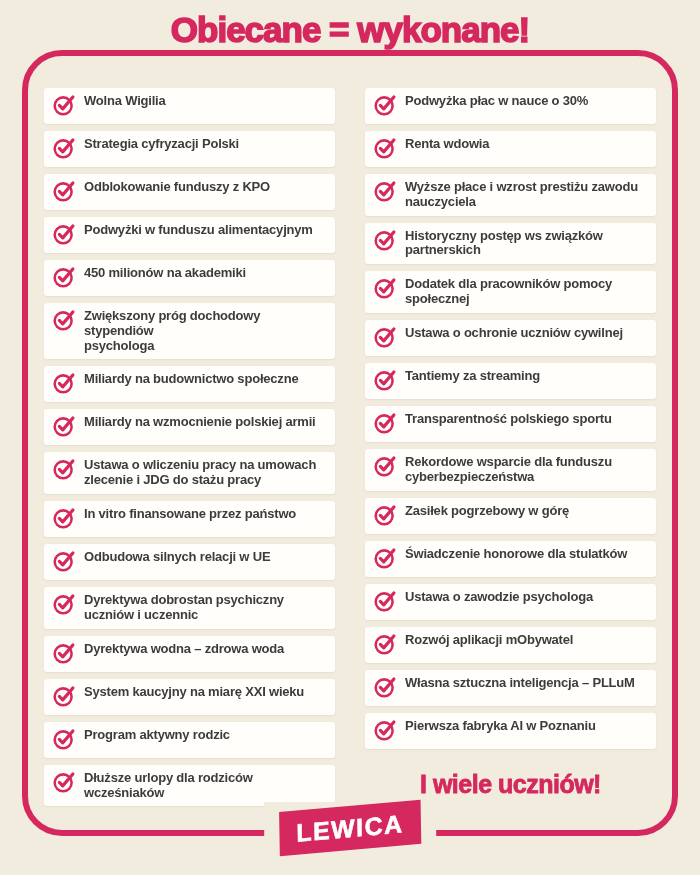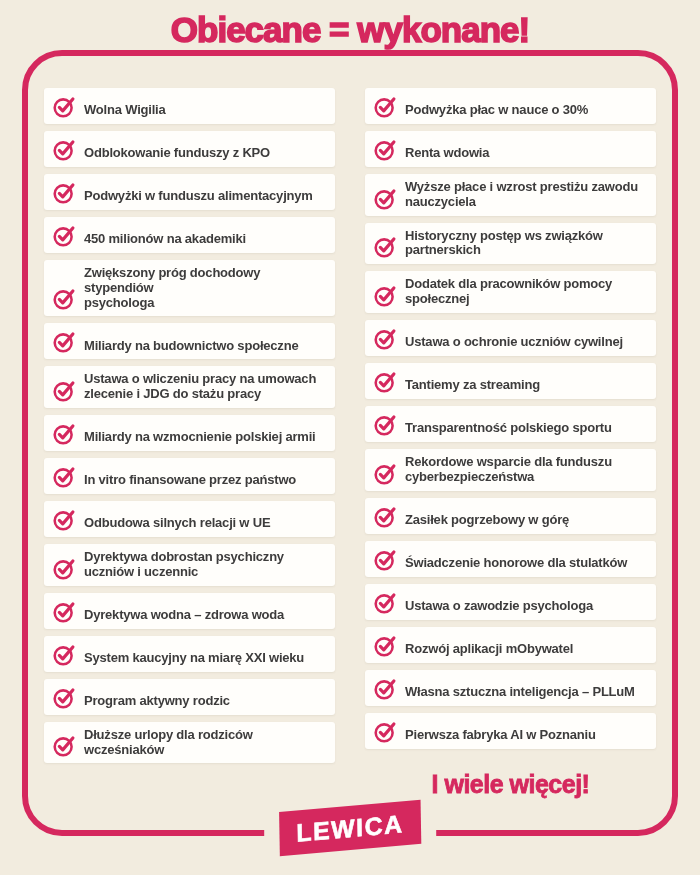--- a/index.html
+++ b/index.html
@@ -54,21 +54,21 @@
     flex-direction: column;
     gap: 7px;
     min-width: 0;
   }
 
   .item {
     background: #fffefb;
     border-radius: 3px;
     box-shadow: 0 1px 2px rgba(120,110,90,0.10);
     display: flex;
-    align-items: flex-end;
+    align-items: flex-start;
     gap: 9px;
     padding: 6px 6px 6px 9px;
     min-height: 36px;
     box-sizing: border-box;
   }
   .check-icon {
     width: 22px; height: 22px;
     flex: 0 0 22px;
     overflow: visible;
   }
@@ -125,20 +125,27 @@
             <circle cx="12" cy="14" r="10" fill="none" stroke="#d5285e" stroke-width="3"></circle>
             <path d="M7.5 13.5 L11.5 17.6 L23.5 3.5" fill="none" stroke="#d5285e" stroke-width="3.8" stroke-linecap="round" stroke-linejoin="round"></path>
           </svg>
           <span class="item-label">Wolna Wigilia</span>
         </div>
         <div class="item">
           <svg viewBox="0 0 26 26" class="check-icon">
             <circle cx="12" cy="14" r="10" fill="none" stroke="#d5285e" stroke-width="3"></circle>
             <path d="M7.5 13.5 L11.5 17.6 L23.5 3.5" fill="none" stroke="#d5285e" stroke-width="3.8" stroke-linecap="round" stroke-linejoin="round"></path>
           </svg>
+          <span class="item-label">Strategia cyfryzacji Polski</span>
+        </div>
+        <div class="item">
+          <svg viewBox="0 0 26 26" class="check-icon">
+            <circle cx="12" cy="14" r="10" fill="none" stroke="#d5285e" stroke-width="3"></circle>
+            <path d="M7.5 13.5 L11.5 17.6 L23.5 3.5" fill="none" stroke="#d5285e" stroke-width="3.8" stroke-linecap="round" stroke-linejoin="round"></path>
+          </svg>
           <span class="item-label">Odblokowanie funduszy z KPO</span>
         </div>
         <div class="item">
           <svg viewBox="0 0 26 26" class="check-icon">
             <circle cx="12" cy="14" r="10" fill="none" stroke="#d5285e" stroke-width="3"></circle>
             <path d="M7.5 13.5 L11.5 17.6 L23.5 3.5" fill="none" stroke="#d5285e" stroke-width="3.8" stroke-linecap="round" stroke-linejoin="round"></path>
           </svg>
           <span class="item-label">Podwyżki w funduszu alimentacyjnym</span>
         </div>
         <div class="item">
@@ -161,35 +168,35 @@
             <circle cx="12" cy="14" r="10" fill="none" stroke="#d5285e" stroke-width="3"></circle>
             <path d="M7.5 13.5 L11.5 17.6 L23.5 3.5" fill="none" stroke="#d5285e" stroke-width="3.8" stroke-linecap="round" stroke-linejoin="round"></path>
           </svg>
           <span class="item-label">Miliardy na budownictwo społeczne</span>
         </div>
         <div class="item">
           <svg viewBox="0 0 26 26" class="check-icon">
             <circle cx="12" cy="14" r="10" fill="none" stroke="#d5285e" stroke-width="3"></circle>
             <path d="M7.5 13.5 L11.5 17.6 L23.5 3.5" fill="none" stroke="#d5285e" stroke-width="3.8" stroke-linecap="round" stroke-linejoin="round"></path>
           </svg>
+          <span class="item-label">Miliardy na wzmocnienie polskiej armii</span>
+        </div>
+        <div class="item">
+          <svg viewBox="0 0 26 26" class="check-icon">
+            <circle cx="12" cy="14" r="10" fill="none" stroke="#d5285e" stroke-width="3"></circle>
+            <path d="M7.5 13.5 L11.5 17.6 L23.5 3.5" fill="none" stroke="#d5285e" stroke-width="3.8" stroke-linecap="round" stroke-linejoin="round"></path>
+          </svg>
           <span class="item-label">Ustawa o wliczeniu pracy na umowach
 zlecenie i JDG do stażu pracy</span>
         </div>
         <div class="item">
           <svg viewBox="0 0 26 26" class="check-icon">
             <circle cx="12" cy="14" r="10" fill="none" stroke="#d5285e" stroke-width="3"></circle>
             <path d="M7.5 13.5 L11.5 17.6 L23.5 3.5" fill="none" stroke="#d5285e" stroke-width="3.8" stroke-linecap="round" stroke-linejoin="round"></path>
           </svg>
-          <span class="item-label">Miliardy na wzmocnienie polskiej armii</span>
-        </div>
-        <div class="item">
-          <svg viewBox="0 0 26 26" class="check-icon">
-            <circle cx="12" cy="14" r="10" fill="none" stroke="#d5285e" stroke-width="3"></circle>
-            <path d="M7.5 13.5 L11.5 17.6 L23.5 3.5" fill="none" stroke="#d5285e" stroke-width="3.8" stroke-linecap="round" stroke-linejoin="round"></path>
-          </svg>
           <span class="item-label">In vitro finansowane przez państwo</span>
         </div>
         <div class="item">
           <svg viewBox="0 0 26 26" class="check-icon">
             <circle cx="12" cy="14" r="10" fill="none" stroke="#d5285e" stroke-width="3"></circle>
             <path d="M7.5 13.5 L11.5 17.6 L23.5 3.5" fill="none" stroke="#d5285e" stroke-width="3.8" stroke-linecap="round" stroke-linejoin="round"></path>
           </svg>
           <span class="item-label">Odbudowa silnych relacji w UE</span>
         </div>
         <div class="item">
@@ -332,20 +339,20 @@
           </svg>
           <span class="item-label">Własna sztuczna inteligencja – PLLuM</span>
         </div>
         <div class="item">
           <svg viewBox="0 0 26 26" class="check-icon">
             <circle cx="12" cy="14" r="10" fill="none" stroke="#d5285e" stroke-width="3"></circle>
             <path d="M7.5 13.5 L11.5 17.6 L23.5 3.5" fill="none" stroke="#d5285e" stroke-width="3.8" stroke-linecap="round" stroke-linejoin="round"></path>
           </svg>
           <span class="item-label">Pierwsza fabryka AI w Poznaniu</span>
         </div>
-        <div class="more">I wiele więcej!</div>
+        <div class="more">I wiele uczniów!</div>
       </div>
   </div>
 
   <div class="logo-wrap">
     <div class="logo">LEWICA</div>
   </div>
 </div>
 
 </body></html>

